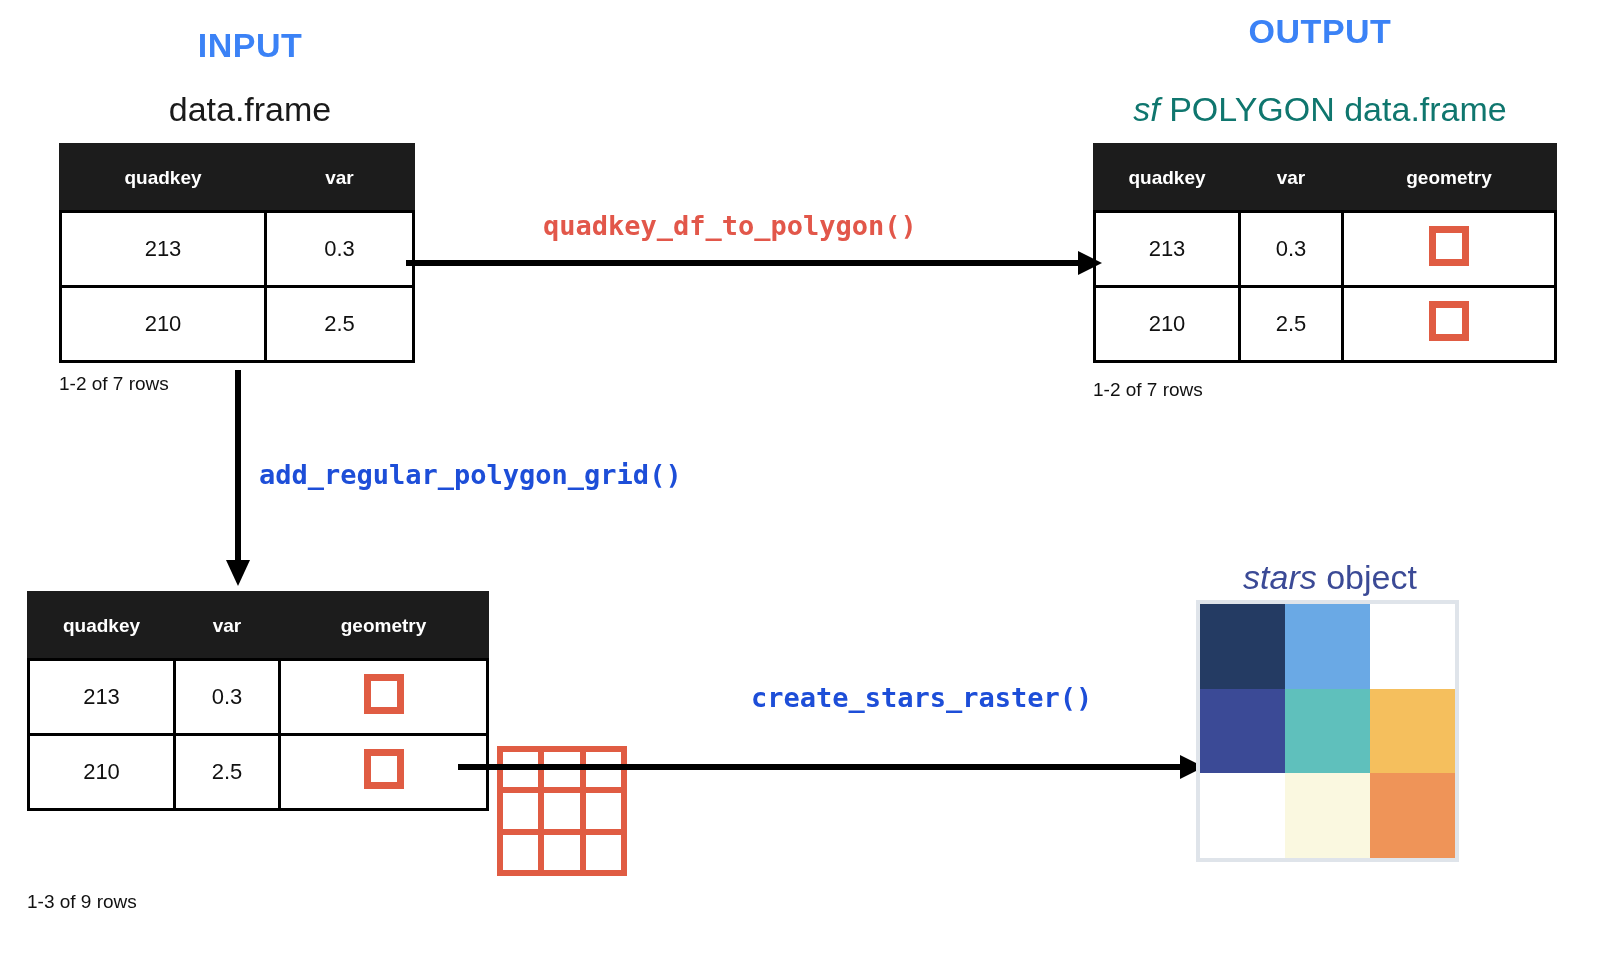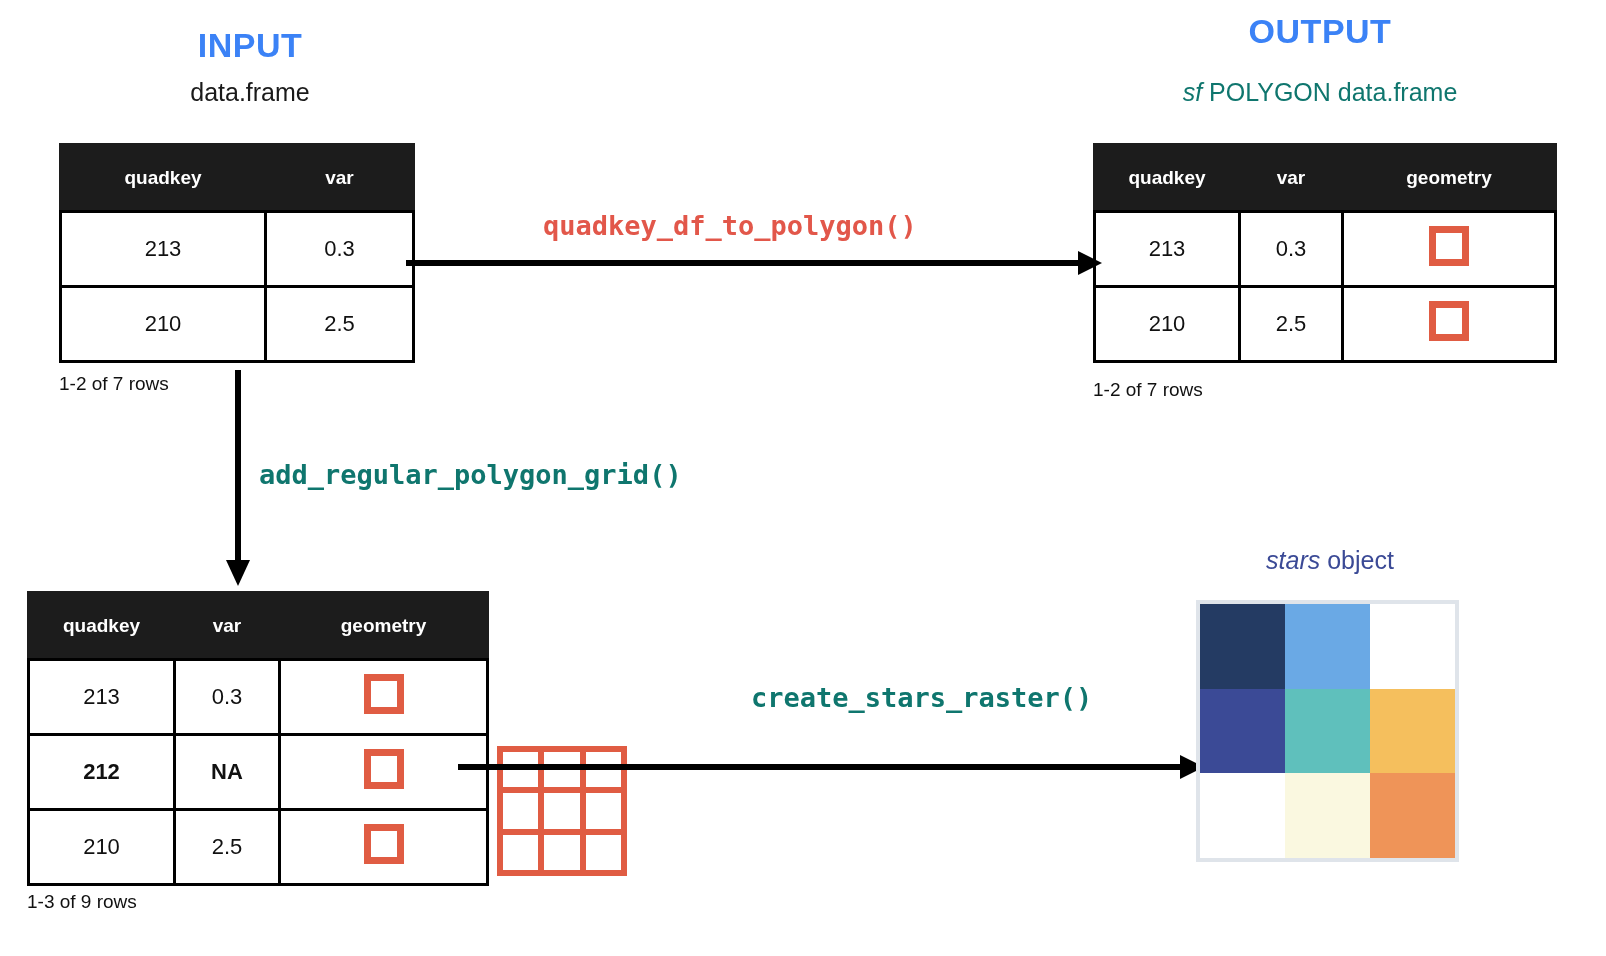--- a/index.html
+++ b/index.html
@@ -12,22 +12,23 @@
     color:#0d0d0d;
   }
   .abs{position:absolute;}
 
   
   .heading-main{
     font-size:34px;font-weight:bold;letter-spacing:.5px;
     text-align:center;white-space:nowrap;color:#3b82f6;
   }
   .heading-sub{
-    font-size:25px;font-weight:normal;text-align:center;white-space:nowrap;
+    font-size:34px;font-weight:normal;text-align:center;white-space:nowrap;
     color:#1a1a1a;
+    margin-top:12px;
   }
   .heading-sub.red{color:#0f766e;}
   .heading-sub.navy{color:#3b4a96;}
   .it{font-style:italic;}
 
   
   .tbl{border-collapse:collapse;background:#84cc16;}
   .tbl td,.tbl th{
     border:3px solid #000000;
     text-align:center;
@@ -62,21 +63,21 @@
 
   
   .code-label{
     font-family:"DejaVu Sans Mono", monospace;
     font-weight:bold;
     font-size:27px;
     letter-spacing:0px;
     white-space:nowrap;
   }
   .code-red{color:#e2574a;margin-top:14px;}
-  .code-navy{color:#0f766e;}
+  .code-navy{color:#1d4ed8;}
 
   
   .grid3{
     width:130px;height:130px;
     display:grid;
     grid-template-columns:repeat(3,1fr);
     grid-template-rows:repeat(3,1fr);
     background:#e05c43;
     gap:6px;
     padding:6px;
@@ -169,25 +170,20 @@
   <table class="tbl">
     <tbody>
         <tr class="hdr-wrap">
       <th style="width:141px;">quadkey</th>
       <th style="width:100px;">var</th>
       <th style="width:203px;">geometry</th>
     </tr>
     <tr>
       <td>213</td>
       <td>0.3</td>
-      <td><span class="poly-sq"></span></td>
-    </tr>
-    <tr>
-      <td class="b">212</td>
-      <td class="b">NA</td>
       <td><span class="poly-sq"></span></td>
     </tr>
     <tr>
       <td>210</td>
       <td>2.5</td>
       <td><span class="poly-sq"></span></td>
     </tr>
   </tbody>
     </table>
 </div>

